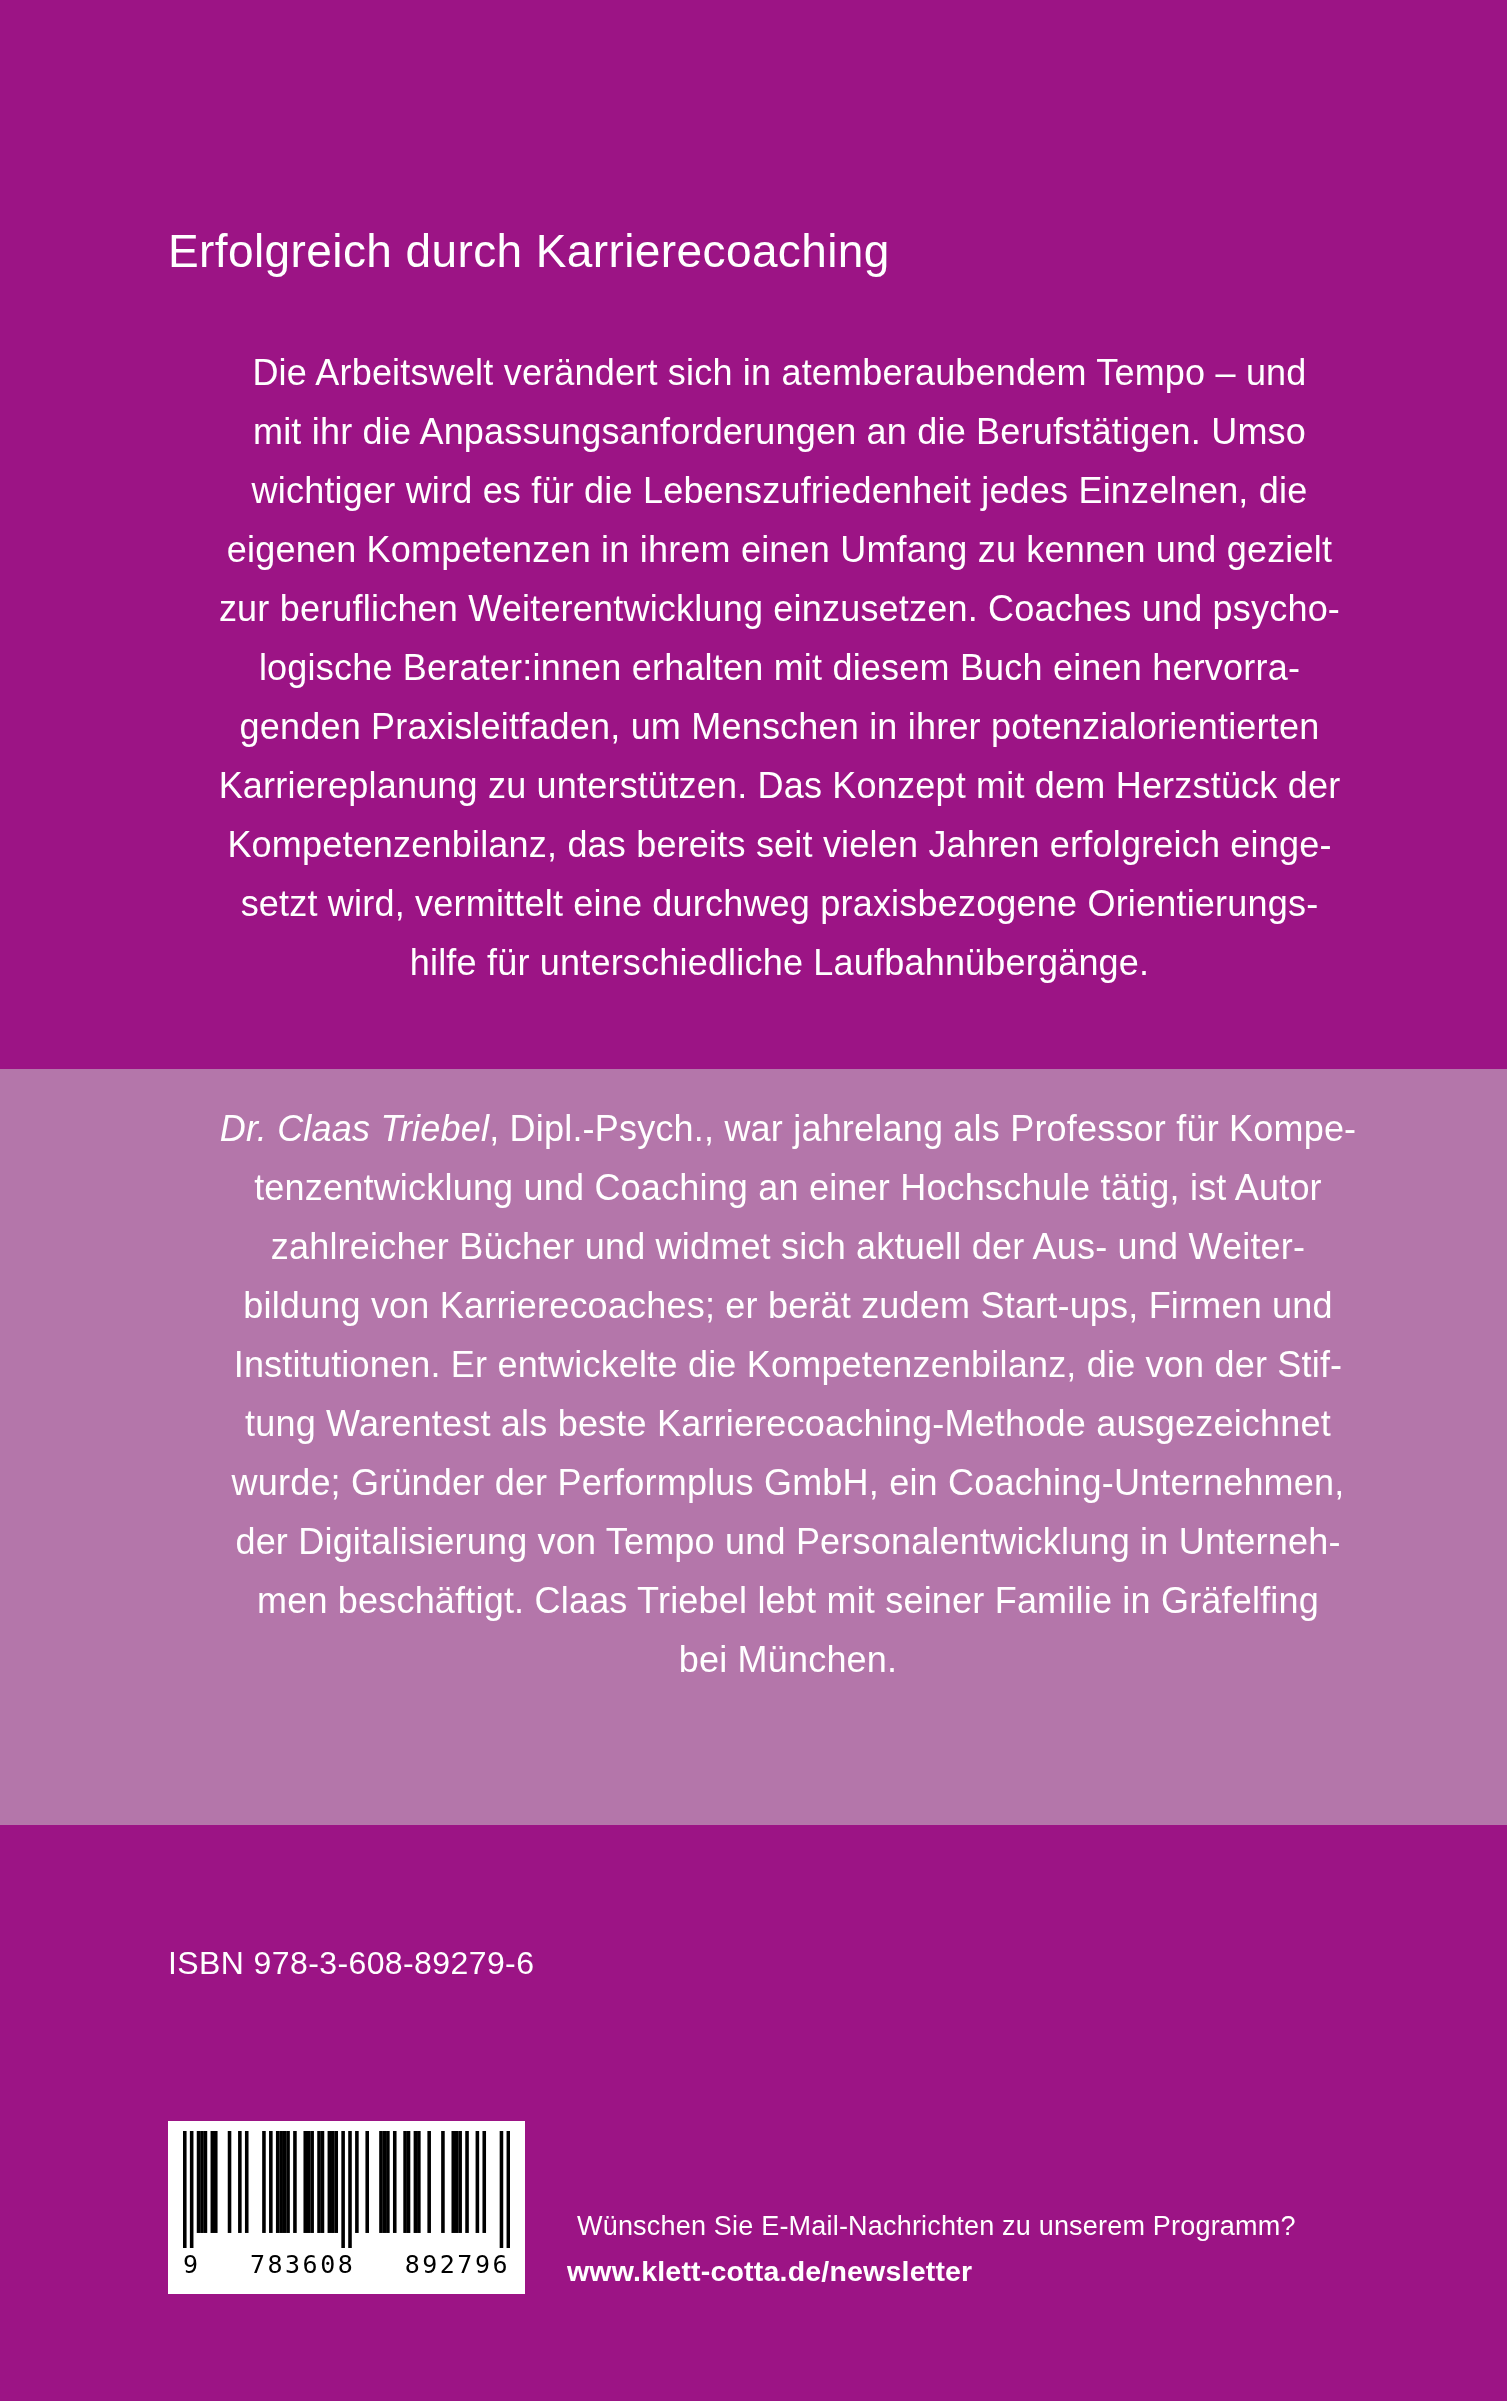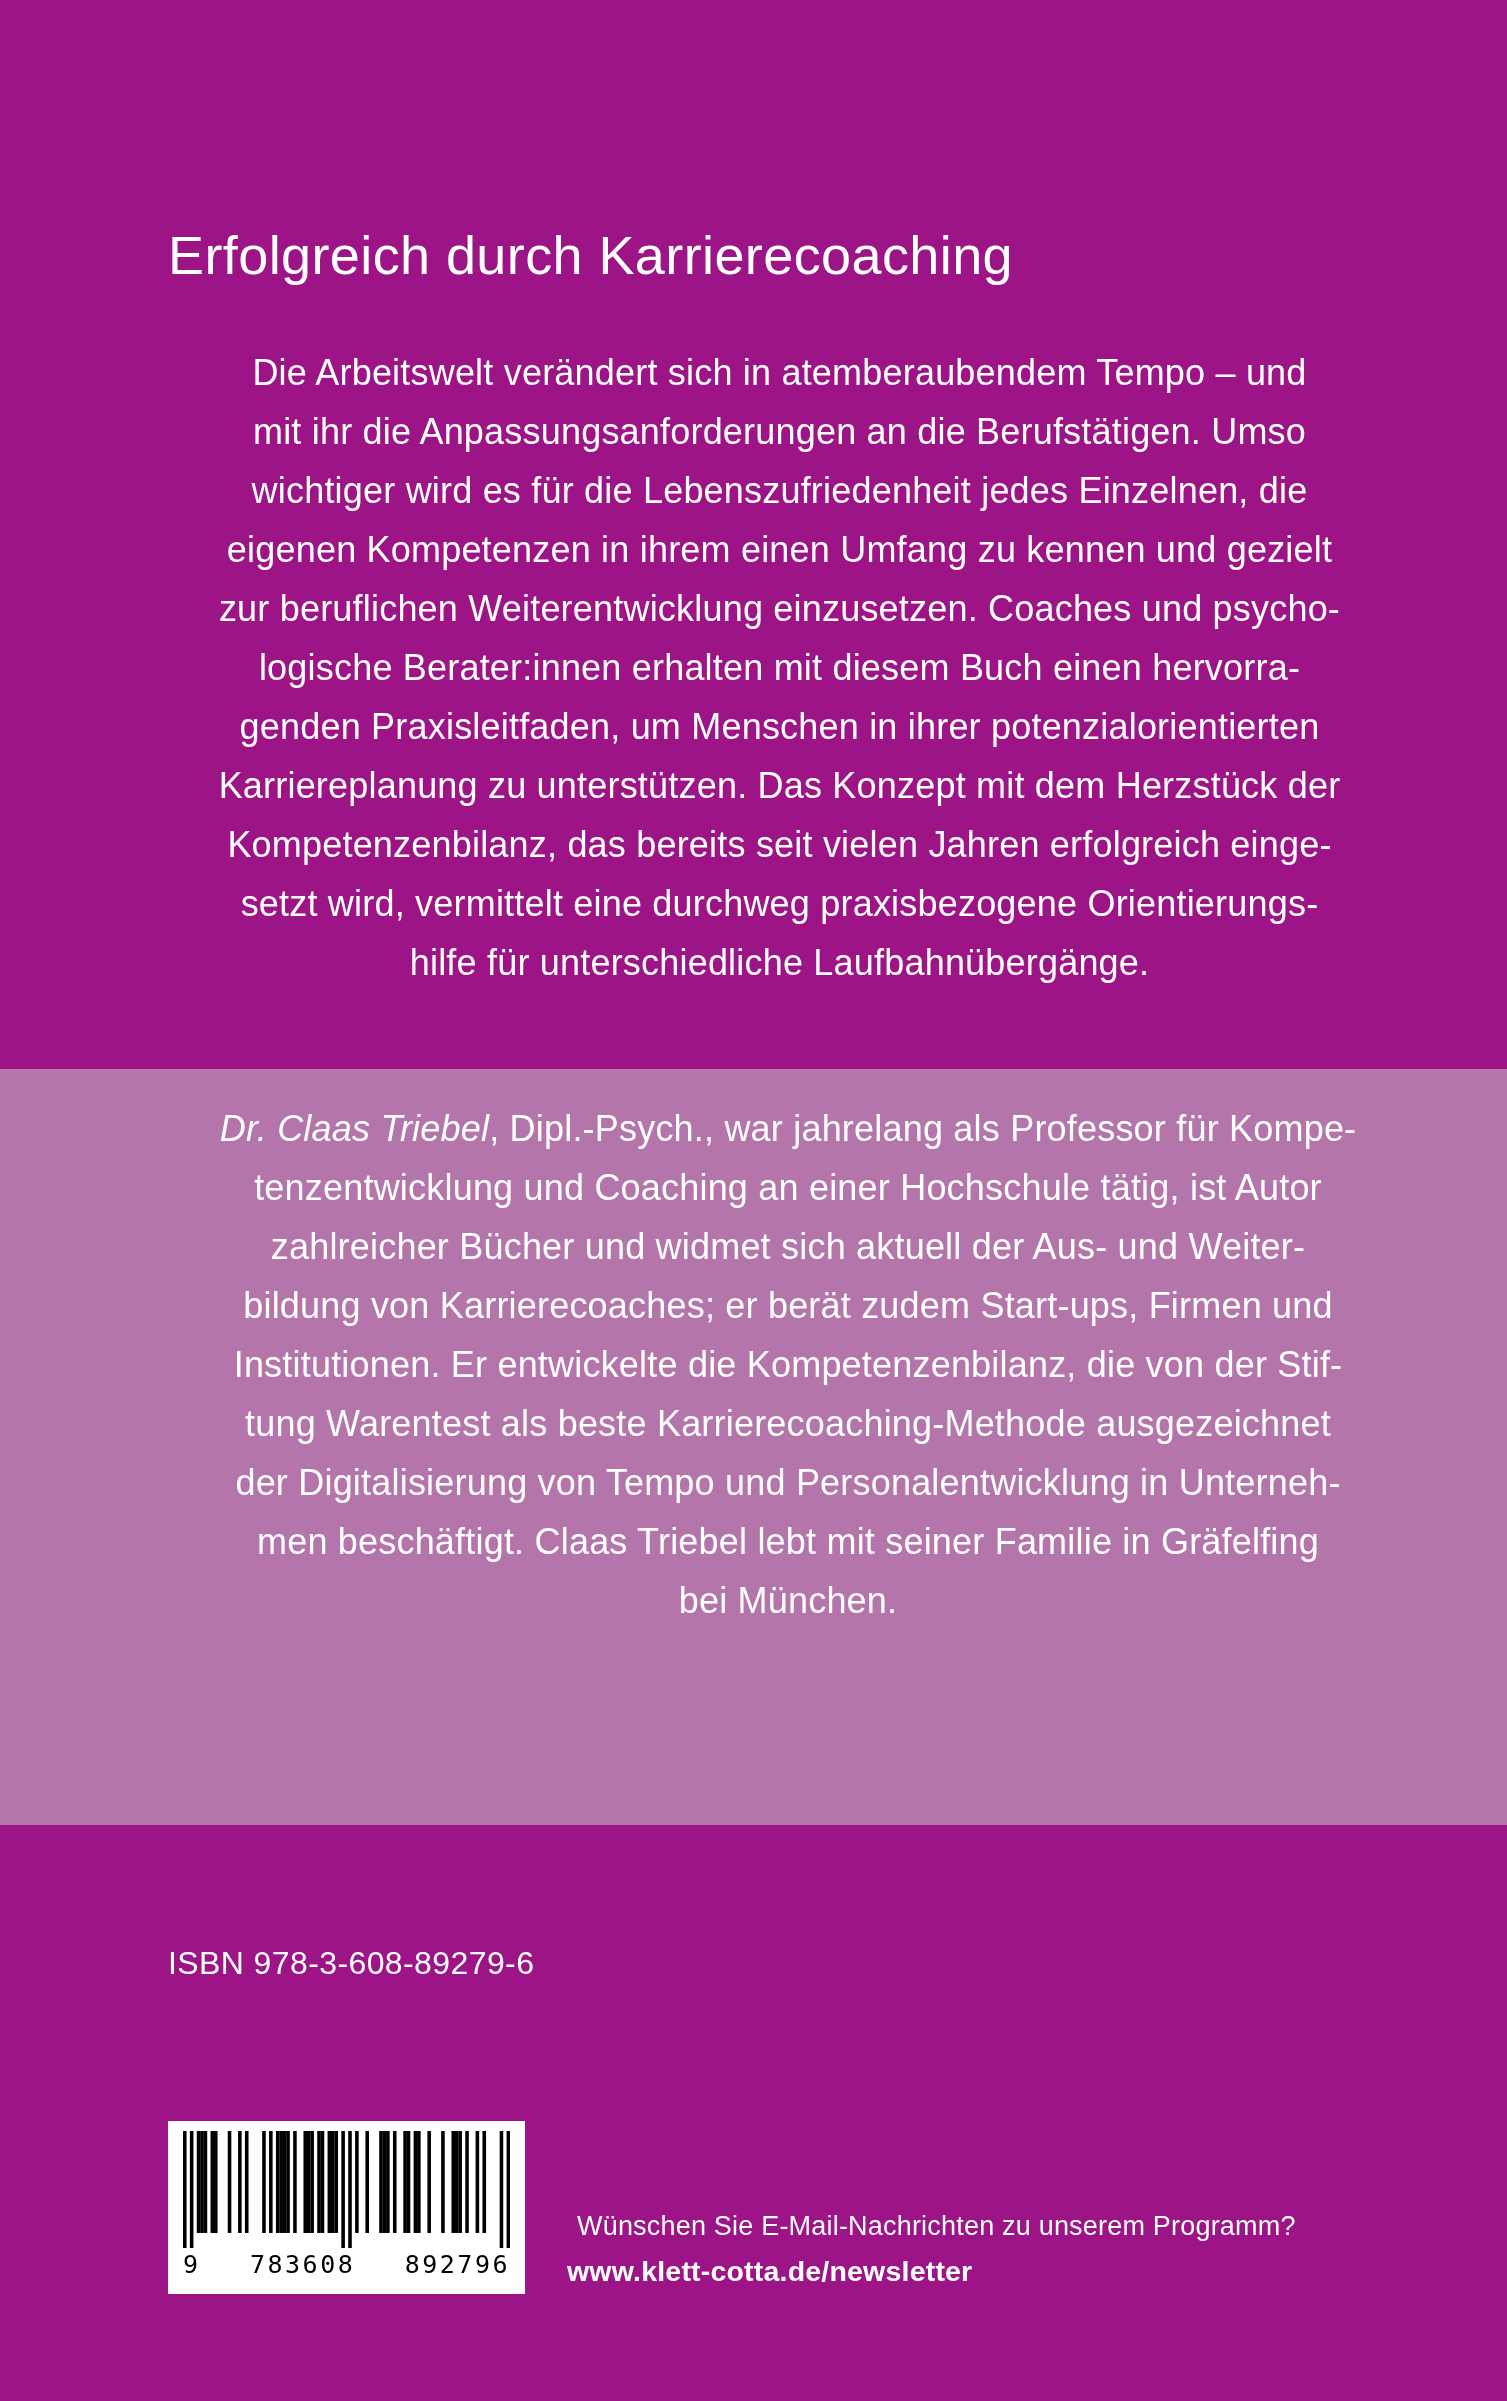--- a/index.html
+++ b/index.html
@@ -23,21 +23,21 @@
     top:1069px;
     left:0;
     width:100%;
     height:756px;
     background:var(--band);
   }
   .headline{
     position:absolute;
     top:224px;
     left:168px;
-    font-size:54px;
+    font-size:46px;
     font-weight:400;
     letter-spacing:0.4px;
     white-space:nowrap;
   }
   .intro{
     position:absolute;
     top:343px;
     left:168px;
     width:1223px;
     font-size:36px;
@@ -135,20 +135,21 @@
     </div>
 
   <div class="bio">
     <div class="text-line"><span class="italic" data-bind="bio.author_italic">Dr. Claas Triebel</span><span data-bind="bio.first_line_rest">, Dipl.-Psych., war jahrelang als Professor für Kompe-</span></div>
     <div data-bind-lines="bio.lines">
         <div>tenzentwicklung und Coaching an einer Hochschule tätig, ist Autor</div>
         <div>zahlreicher Bücher und widmet sich aktuell der Aus- und Weiter-</div>
         <div>bildung von Karrierecoaches; er berät zudem Start-ups, Firmen und</div>
         <div>Institutionen. Er entwickelte die Kompetenzenbilanz, die von der Stif-</div>
         <div>tung Warentest als beste Karrierecoaching-Methode ausgezeichnet</div>
+        <div>wurde; Gründer der Performplus GmbH, ein Coaching-Unternehmen,</div>
         <div>der Digitalisierung von Tempo und Personalentwicklung in Unterneh-</div>
         <div>men beschäftigt. Claas Triebel lebt mit seiner Familie in Gräfelfing</div>
         <div>bei München.</div>
       </div>
   </div>
 
   <div class="isbn" data-bind="footer.isbn_label">ISBN 978-3-608-89279-6</div>
 
   <div class="barcode-box">
     <svg id="barcode-svg" viewBox="0 0 390 140" preserveAspectRatio="none">

